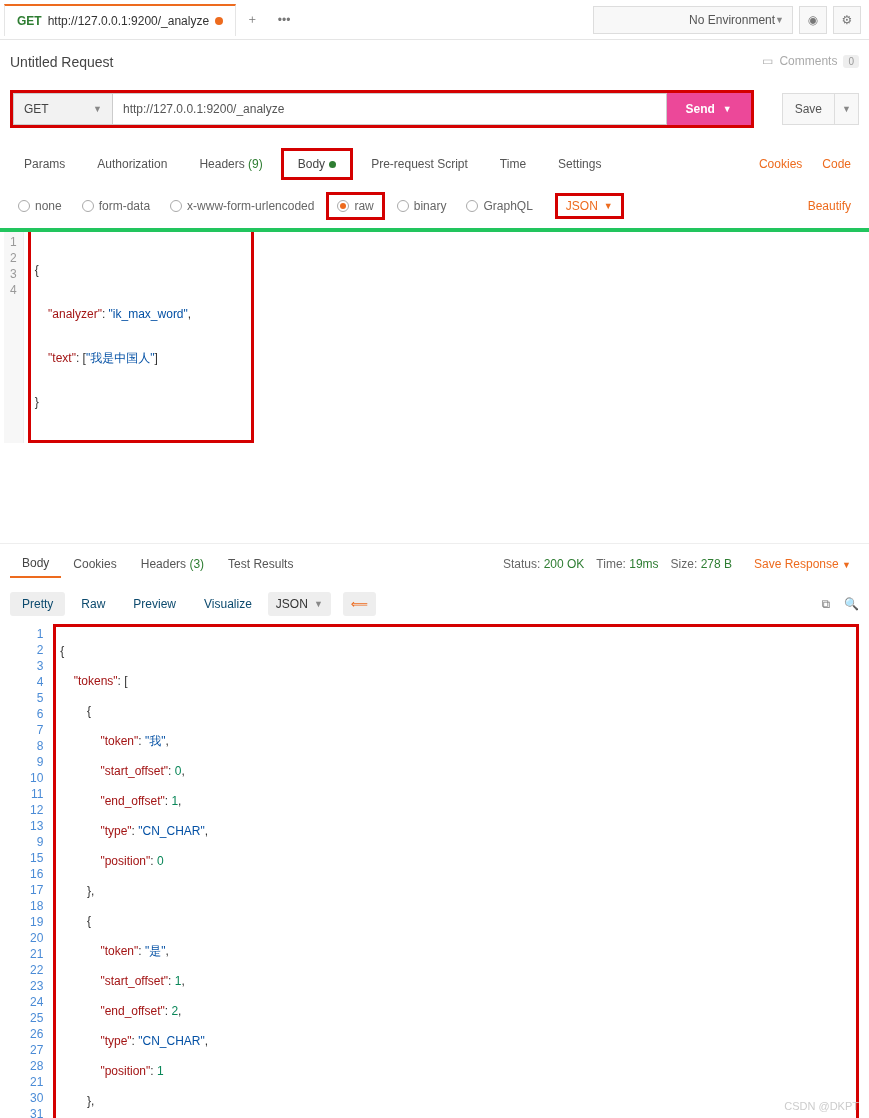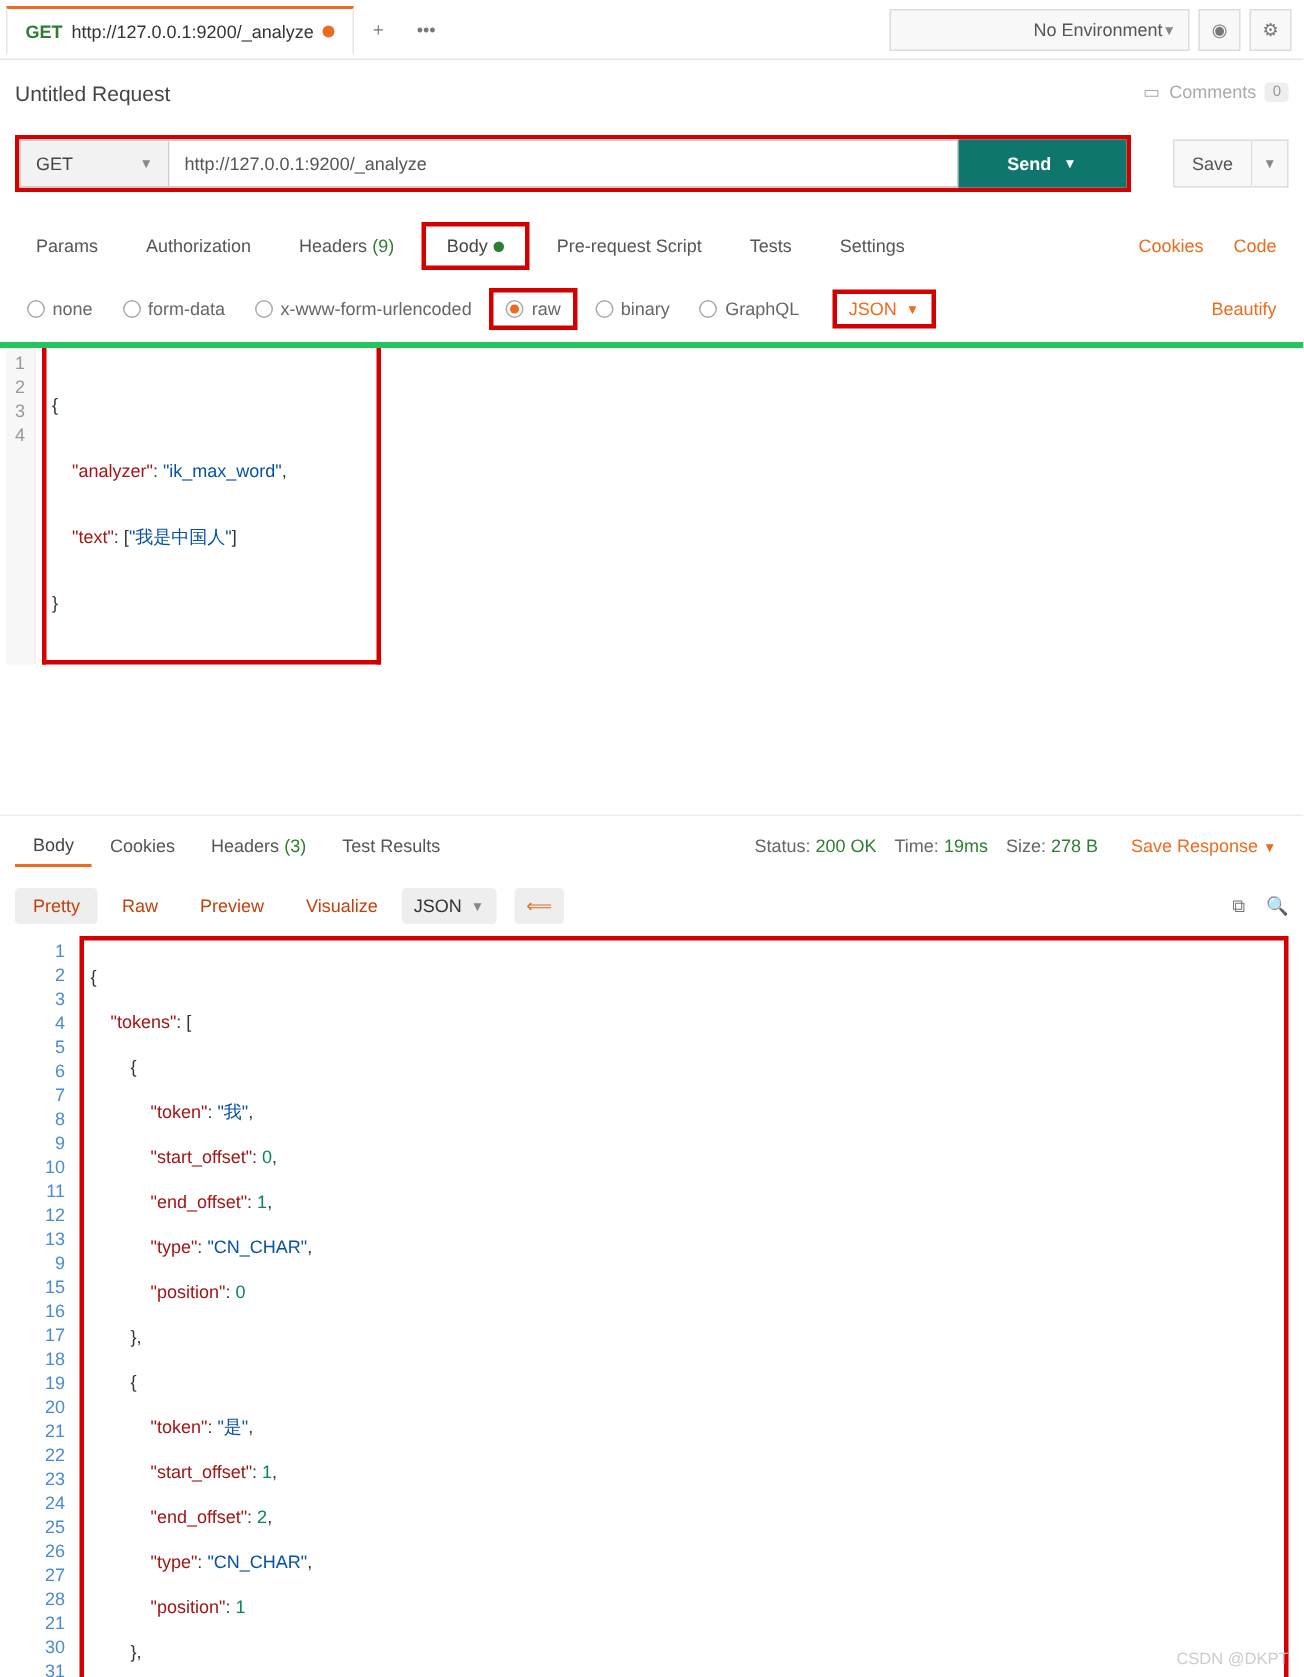--- a/index.html
+++ b/index.html
@@ -14,21 +14,21 @@
 .env-select { width:200px; height:28px; border:1px solid #ddd; background:#f8f8f8; padding:0 8px; display:flex; align-items:center; justify-content:flex-end; color:#555; }
 .ico-box { width:28px; height:28px; border:1px solid #ddd; background:#f8f8f8; display:flex; align-items:center; justify-content:center; color:#777; }
 .header-row { display:flex; justify-content:space-between; align-items:flex-start; padding:14px 10px; }
 .req-title { font-size:14px; color:#444; }
 .comments { display:flex; align-items:center; gap:6px; color:#aaa; }
 .badge { background:#eee; border-radius:3px; padding:1px 5px; font-size:10px; color:#999; }
 .url-row { display:flex; align-items:center; gap:8px; padding:6px 10px; }
 .url-group { display:flex; flex:1; border:3px solid #d40000; }
 .method-sel { width:100px; height:32px; background:#f2f2f2; border:1px solid #ccc; display:flex; align-items:center; justify-content:space-between; padding:0 10px; color:#444; }
 .url-input { flex:1; height:32px; border:1px solid #ccc; border-left:none; padding:0 10px; color:#555; outline:none; }
-.send-btn { width:112px; height:32px; background:#0f766e; color:#fff; border:none; display:flex; align-items:center; justify-content:center; gap:8px; font-weight:bold; }
+.send-btn { width:84px; height:32px; background:#ec4899; color:#fff; border:none; display:flex; align-items:center; justify-content:center; gap:8px; font-weight:bold; }
 .save-area { display:flex; align-items:center;padding-left:20px; }
 .save-btn { height:32px; padding:0 12px; background:#f8f8f8; border:1px solid #ddd; color:#555; }
 .save-more { width:24px; height:32px; background:#f8f8f8; border:1px solid #ddd; border-left:none; display:flex; align-items:center; justify-content:center; }
 .req-tabs { display:flex; align-items:center; padding:14px 10px 8px; gap:4px; }
 .rtab { padding:6px 14px; color:#555; cursor:pointer; }
 .rtab.active { color:#444; border:3px solid #d40000; }
 .rtab .ind { display:inline-block; width:7px; height:7px; border-radius:50%; background:#2e7d32; margin-left:4px; }
 .green { color:#2e7d32; }
 .spacer { flex:1; }
 .link { color:#ed6b1e; padding:6px 8px; cursor:pointer; }
@@ -43,21 +43,21 @@
 .gutter div { height:16px; line-height:16px; }
 .code { padding:2px 4px; white-space:pre; }
 .code div { height:16px; line-height:16px; }
 .k { color:#a31515; } .s { color:#0451a5; } .n { color:#098658; } .p { color:#333; }
 .resp-header { display:flex; align-items:center; padding:6px 10px; border-top:1px solid #eee; margin-top:100px; }
 .resp-tab { padding:6px 12px; color:#555; cursor:pointer; }
 .resp-tab.active { color:#444; border-bottom:2px solid #ed6b1e; }
 .status-info { display:flex; align-items:flex-start; gap:12px; color:#666; }
 .val-g { color:#2e7d32; }
 .resp-toolbar { display:flex; align-items:center; padding:8px 10px; gap:4px; }
-.tb-btn { padding:5px 12px; background:#fff; color:#c2410c; cursor:pointer; }
+.tb-btn { padding:5px 12px; background:#fff; color:#0c4a6e; cursor:pointer; }
 .tb-btn.active { background:#eee; border-radius:3px; }
 .fmt-sel { padding:5px 8px; background:#eee; border-radius:3px; display:flex; align-items:center; gap:6px; }
 .wrap-ico { padding:5px 8px; background:#eee; border-radius:3px; color:#ed6b1e; margin-left:8px; }
 .tb-right { margin-left:auto; display:flex; gap:14px; color:#777; }
 .resp-body-wrap { display:flex; margin:0 10px; }
 .resp-gutter { color:#4a8bd6; text-align:right; padding:2px 10px 2px 20px; font-family:Consolas,Monaco,monospace; }
 .resp-gutter div { height:16px; line-height:16px; }
 .resp-code { flex:1; font-family:Consolas,Monaco,monospace; padding:2px 4px; border:3px solid #d40000; white-space:pre; }
 .resp-code div { height:16px; line-height:16px; }
 .watermark { position:absolute; bottom:6px; right:10px; color:#ccc; font-size:11px; }
@@ -118,21 +118,21 @@
       </div>
   </div>
 </div>
 
 <div class="req-tabs">
   <div class="rtab">Params</div>
   <div class="rtab">Authorization</div>
   <div class="rtab"><span>Headers</span> <span class="green">(9)</span></div>
   <div class="rtab active"><span>Body</span><span class="ind"></span></div>
   <div class="rtab">Pre-request Script</div>
-  <div class="rtab">Tests</div>
+  <div class="rtab">Time</div>
   <div class="rtab">Settings</div>
   <div class="spacer"></div>
   <div class="link">Cookies</div>
   <div class="link">Code</div>
 </div>
 
 <div class="body-types">
   <label class="radio-item">
       <span class="radio"></span>
       <span>none</span>

